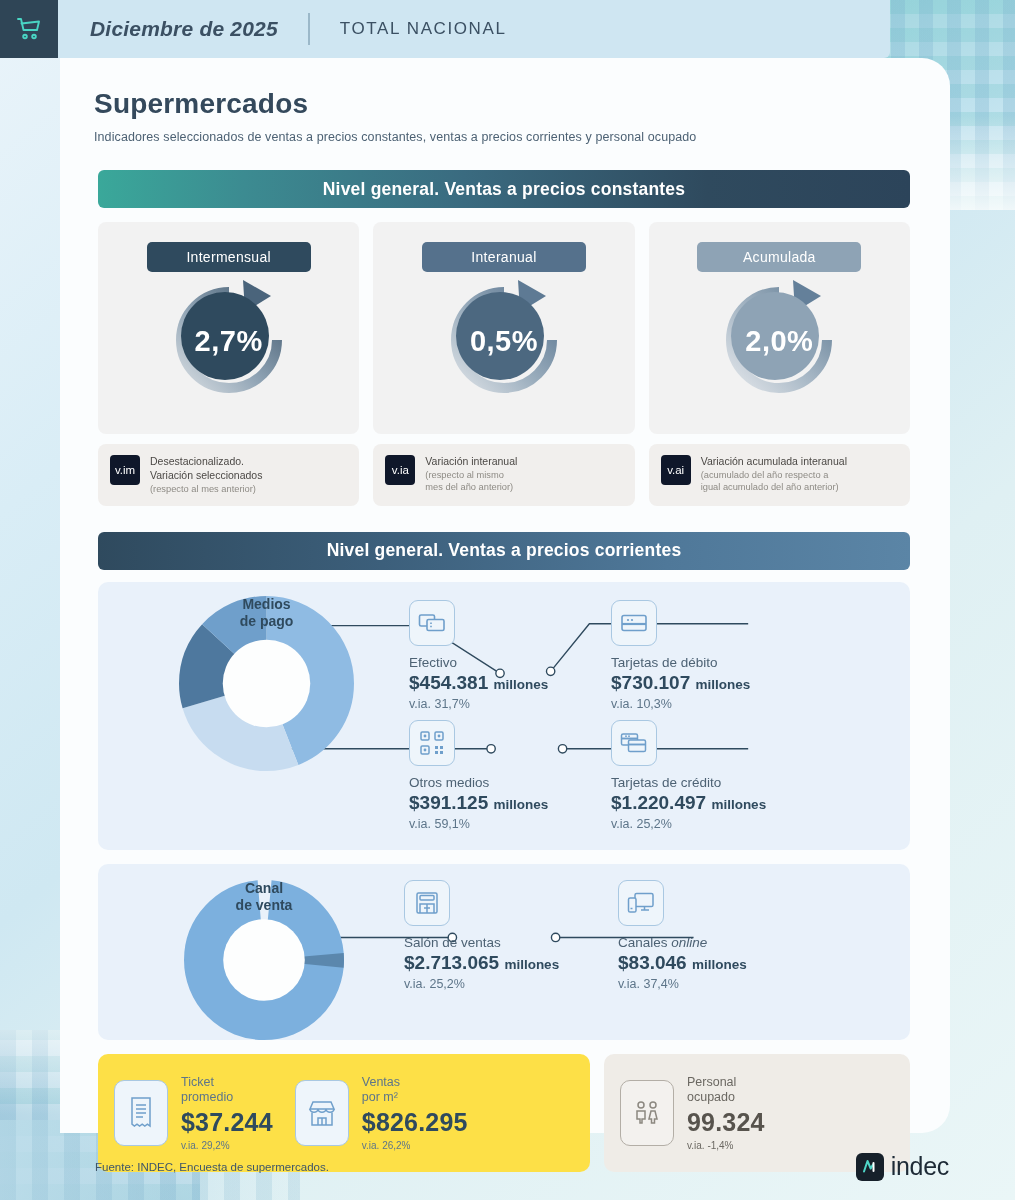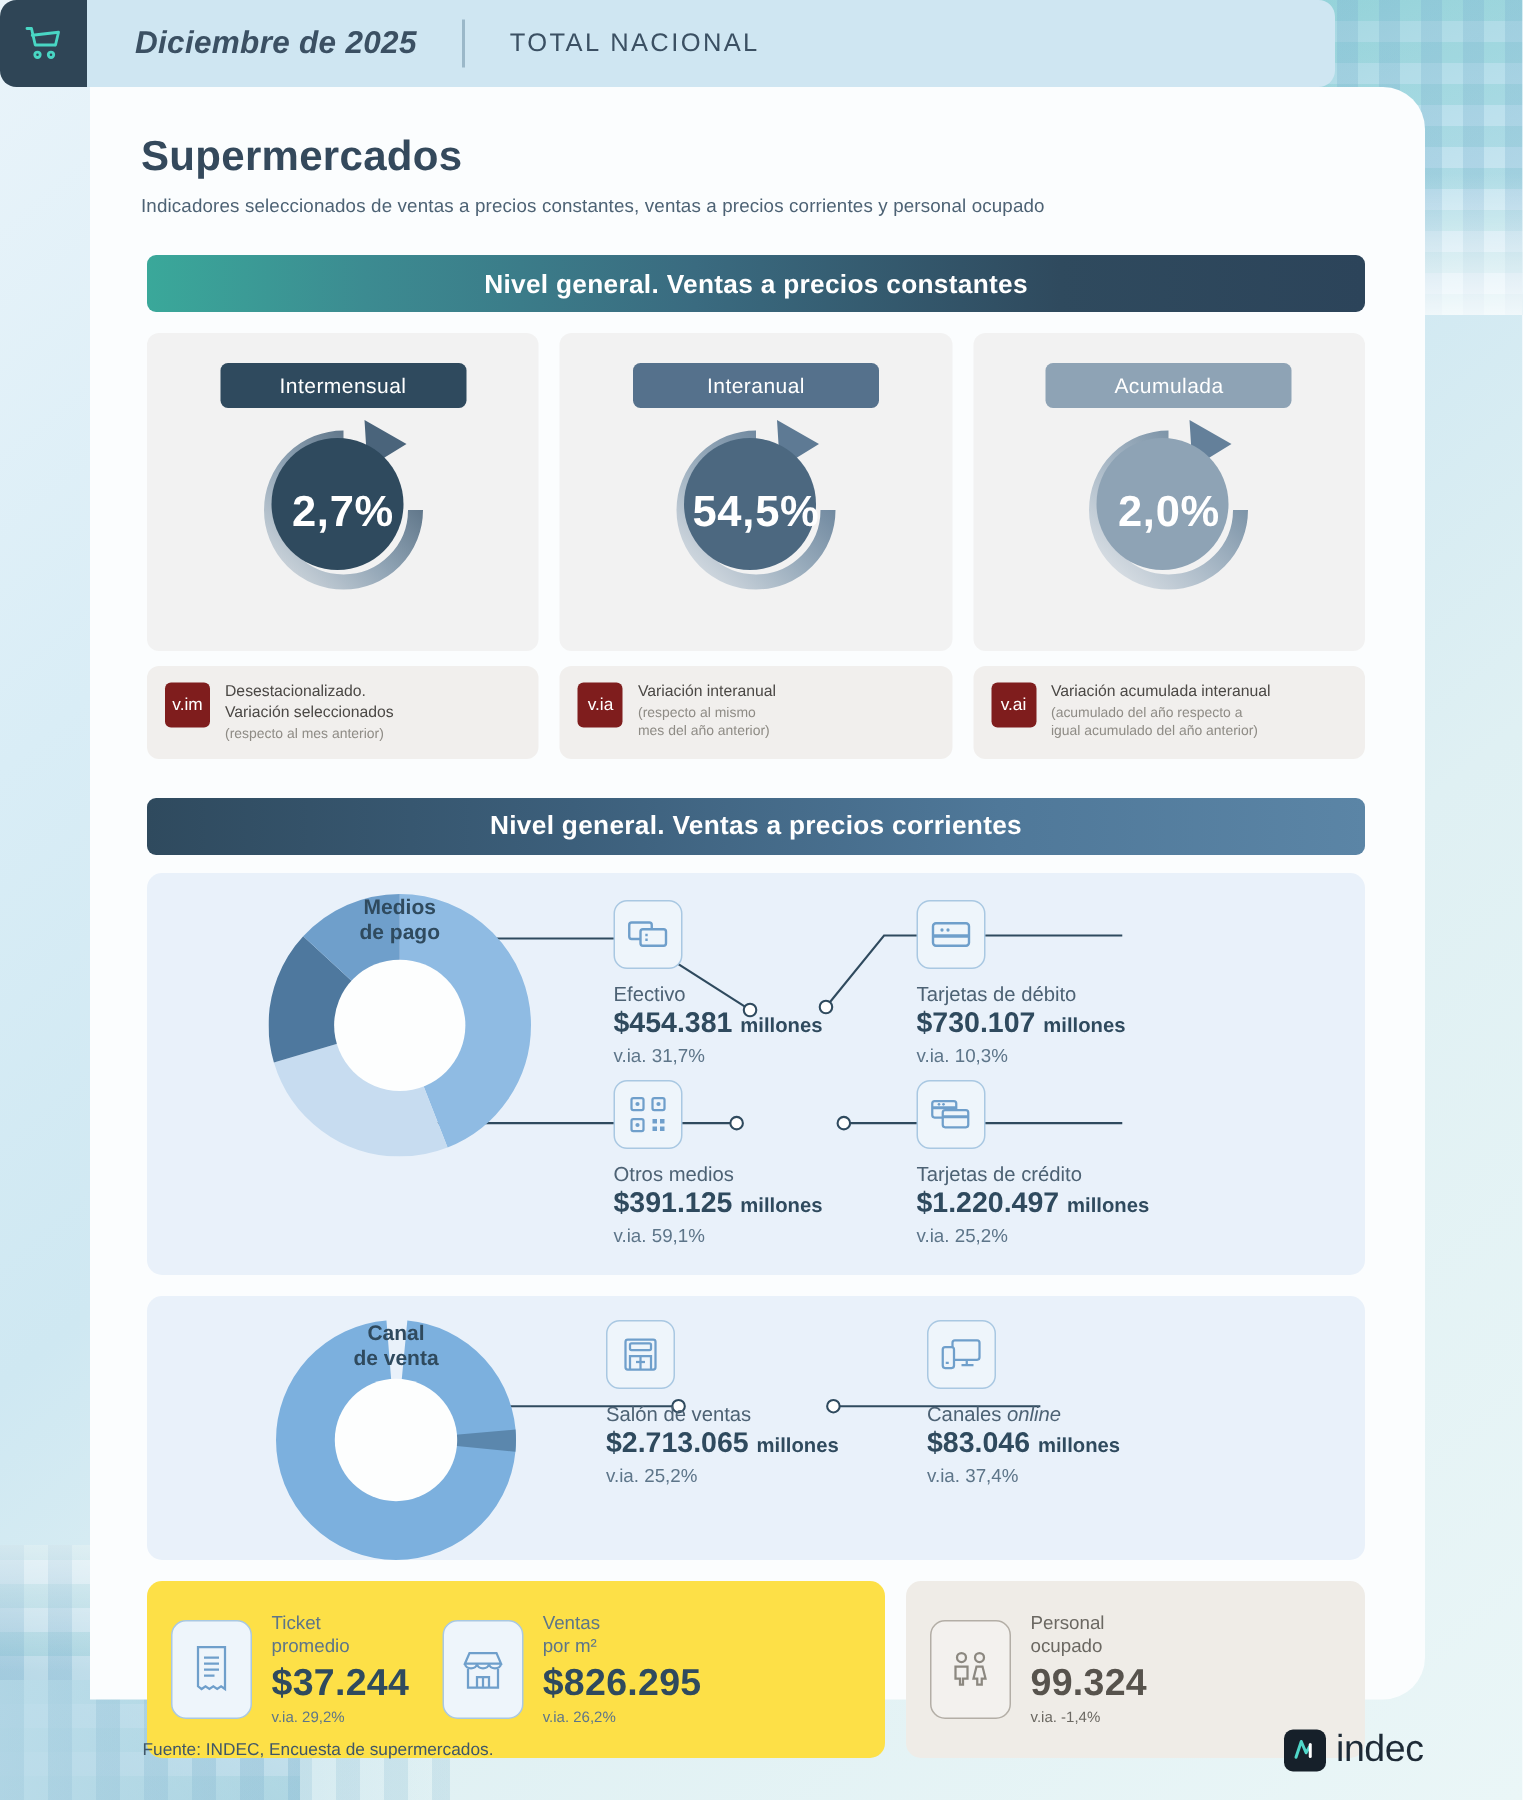--- a/index.html
+++ b/index.html
@@ -46,21 +46,20 @@
       linear-gradient(90deg, rgba(190,222,235,.9) 0%, rgba(226,241,247,0) 100%);
   }
 
   
   .topbar {
     position: absolute; top: 0; left: 0; width: 890px; height: 58px;
     display: flex; align-items: stretch;
     border-bottom-right-radius: 6px;
     overflow: hidden;
     z-index: 5;
-    border-radius: 11px;
   }
   .cart-box {
     width: 58px; height: 58px; background: #2f4556;
     display: flex; align-items: center; justify-content: center; flex: 0 0 58px;
   }
   .topbar-strip {
     flex: 1; background: #cfe6f2;
     display: flex; align-items: center; padding-left: 32px; gap: 30px;
   }
   .month { font-size: 21px; font-style: italic; font-weight: 700; color: #3b5063; letter-spacing: .2px; }
@@ -109,21 +108,21 @@
     text-align: center; color: #fff; font-size: 29px; font-weight: 700; letter-spacing: .5px;
   }
 
   
   .legends { display: flex; gap: 14px; margin: 10px 4px 0 4px; }
   .legend-card {
     flex: 1; background: #f1efed; border-radius: 8px; padding: 11px 12px;
     display: flex; gap: 10px; align-items: flex-start; min-height: 54px;
   }
   .legend-tag {
-    flex: 0 0 30px; height: 30px; border-radius: 4px; background: #7f1d1d;
+    flex: 0 0 30px; height: 30px; border-radius: 4px; background: #0f172a;
     color: #fff; font-size: 11.5px; display: flex; align-items: center; justify-content: center;
   }
   .legend-txt { font-size: 10px; color: #6b6862; line-height: 1.32; }
   .legend-txt .strong { color: #4b4845; font-size: 10.5px; }
   .legend-txt .muted { color: #8e8b85; font-size: 9.3px; }
 
   
   .panel {
     background: #e9f1fa; border-radius: 10px; margin: 12px 4px 0 4px;
     position: relative;
@@ -262,21 +261,21 @@
               <linearGradient id="ring2" x1="0" y1="1" x2="1" y2="0">
                 <stop offset="0%" stop-color="#dde2e7"></stop>
                   <stop offset="45%" stop-color="#9aadbd"></stop>
                   <stop offset="100%" stop-color="#55718c"></stop>
               </linearGradient>
             </defs>
             <path d="M70 18 A48 48 0 1 0 118 66" fill="none" stroke="url(#ring2)" stroke-width="10" stroke-linecap="butt"></path>
             <polygon points="84,6 112,22 86,38" fill="#5e7a94"></polygon>
             <circle cx="66" cy="62" r="44" fill="#4c6880"></circle>
           </svg>
-          <div class="gauge-val">54,5%</div>
+          <div class="gauge-val">0,5%</div>
         </div>
       </div>
 
       <div class="gauge-card">
         <div class="pill d3">Acumulada</div>
         <div class="gauge-wrap">
           <svg class="gauge-svg" viewBox="0 0 140 132">
             <defs>
               <linearGradient id="ring3" x1="0" y1="1" x2="1" y2="0">
                 <stop offset="0%" stop-color="#e2e6ea"></stop>

